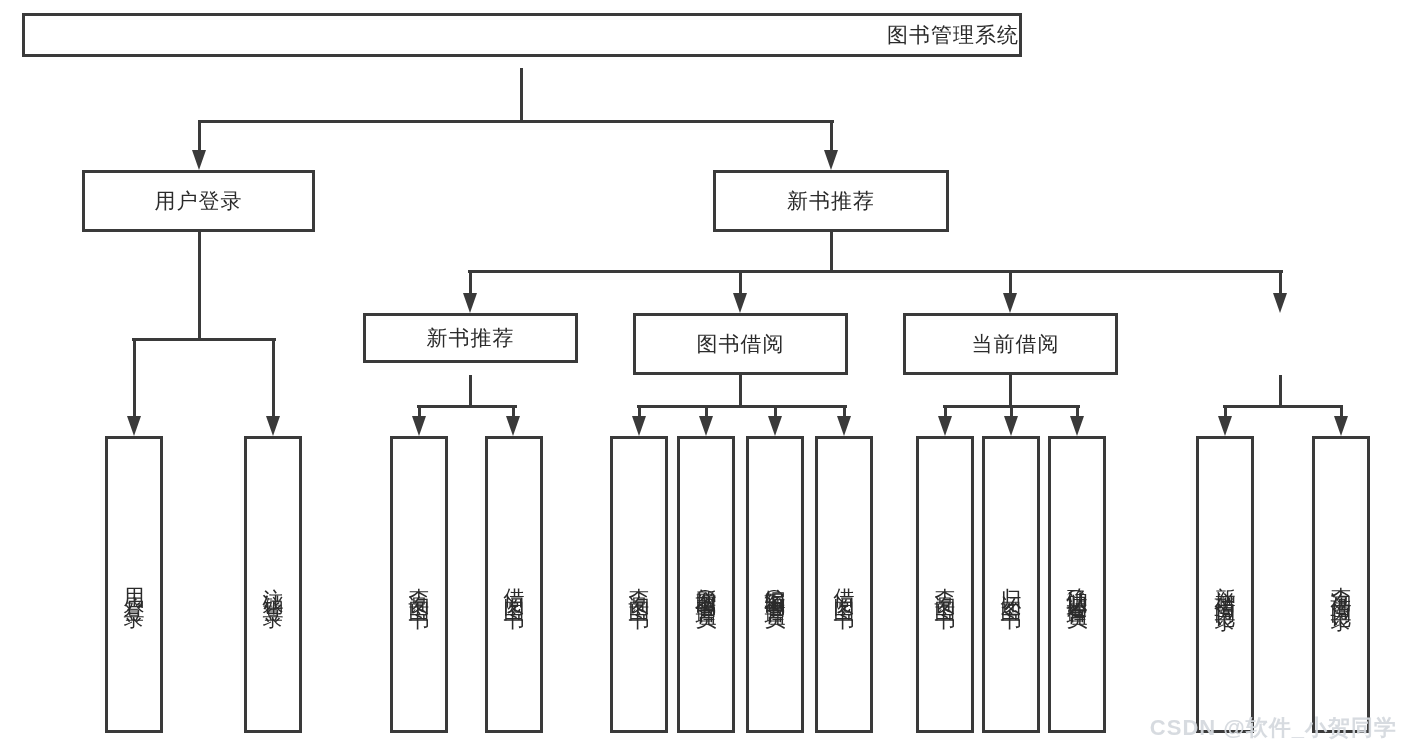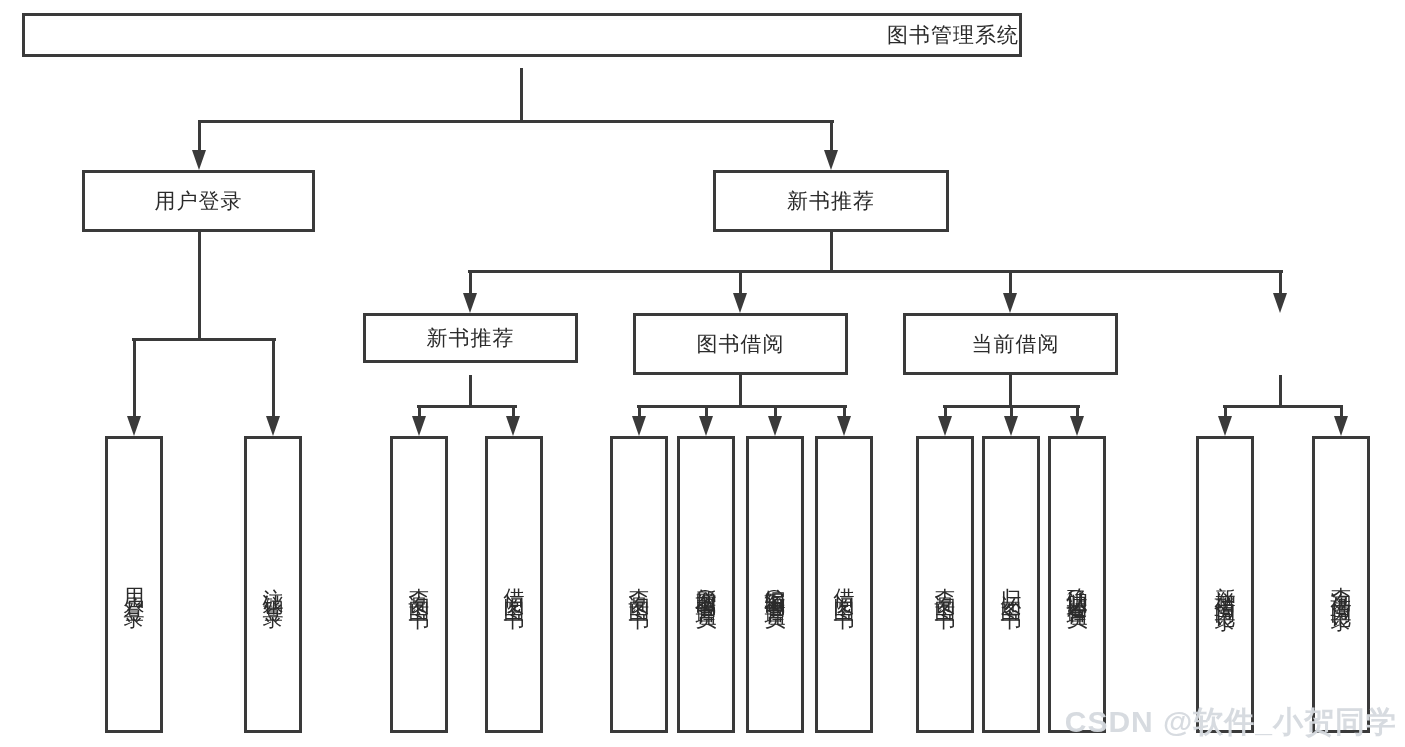--- a/index.html
+++ b/index.html
@@ -48,21 +48,21 @@
     width: 0; height: 0;
     border-left: 7px solid transparent;
     border-right: 7px solid transparent;
     border-top: 20px solid #3a3a3a;
     z-index: 1;
   }
   .watermark {
     position: absolute;
     right: 8px;
     bottom: 4px;
-    font-size: 30px;
+    font-size: 22px;
     color: rgba(213, 217, 222, 0.95);
     letter-spacing: 1px;
     z-index: 5;
     font-weight: bold;
   }
 </style>
 </head>
 <body>
 
 <div class="canvas">

